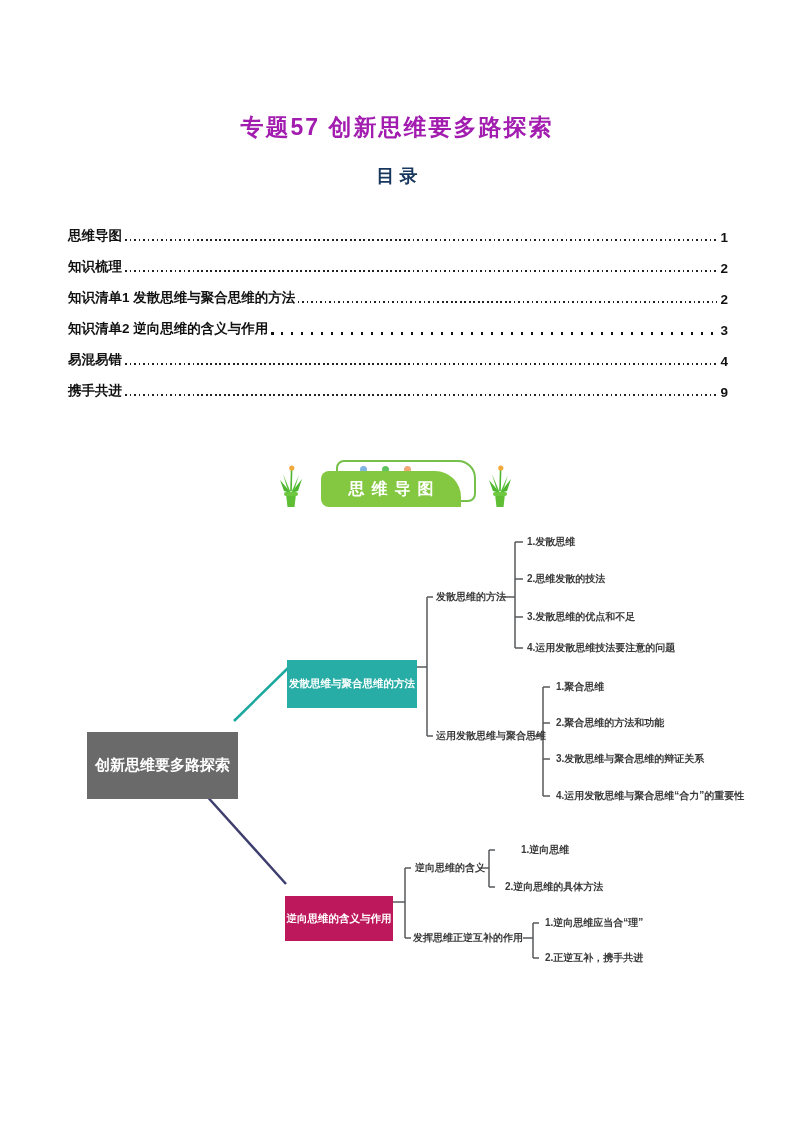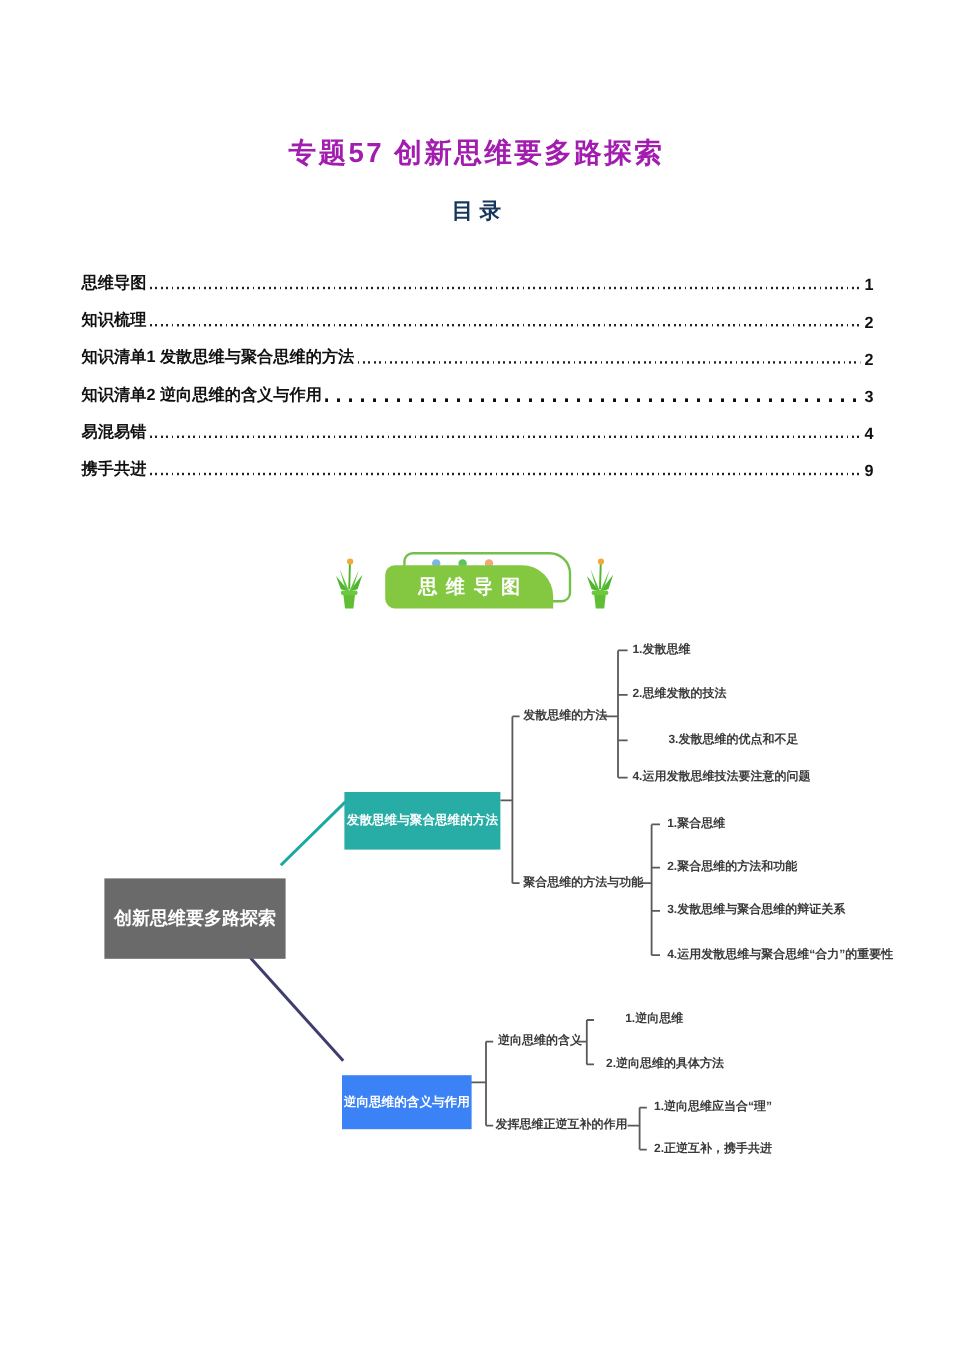--- a/index.html
+++ b/index.html
@@ -44,21 +44,21 @@
   }
   
   .mindmap{position:absolute;left:0;top:525px;width:794px;height:465px;}
   .connectors{position:absolute;left:0;top:0;width:794px;height:465px;}
   .mm-node{
     position:absolute;display:flex;align-items:center;justify-content:center;
     color:#fff;font-weight:bold;text-align:left;box-sizing:border-box;margin-top:16px;
   }
   .node-root{left:87px;top:191px;width:151px;height:67px;background:#6A6A6A;font-size:15px;}
   .node-b1{left:287px;top:119px;width:130px;height:48px;background:#27ADA5;font-size:10.5px;}
-  .node-b2{left:285px;top:355px;width:108px;height:45px;background:#3b82f6;font-size:10.5px;}
+  .node-b2{left:285px;top:355px;width:108px;height:45px;background:#be185d;font-size:10.5px;}
   .mm-label,.mm-item{
     position:absolute;font-size:10px;font-weight:bold;color:#3A3A3A;
     white-space:nowrap;line-height:14px;
   }
 </style>
 </head>
 <body>
 
 <div class="page" data-name="document-page">
 
@@ -140,27 +140,27 @@
       <path d="M390,377 h15 M405,343 v70 M405,343 h6 M405,413 h6" stroke="#58595B" stroke-width="1.5" fill="none"></path>
       <path d="M479,343 h10 M489,325 v37 M489,325 h6 M489,362 h6" stroke="#58595B" stroke-width="1.5" fill="none"></path>
       <path d="M523,413 h10 M533,398 v35 M533,398 h6 M533,433 h6" stroke="#58595B" stroke-width="1.5" fill="none"></path>
     </svg>
 
     <div class="mm-node node-root" data-name="mindmap-root-node">创新思维要多路探索</div>
     <div class="mm-node node-b1" data-name="mindmap-branch1-node">发散思维与聚合思维的方法</div>
     <div class="mm-node node-b2" data-name="mindmap-branch2-node">逆向思维的含义与作用</div>
 
     <div class="mm-label" style="left:436px;top:65px;" data-name="mindmap-sub-label">发散思维的方法</div>
-    <div class="mm-label" style="left:436px;top:204px;" data-name="mindmap-sub-label">聚合思维的方法与功能</div>
+    <div class="mm-label" style="left:436px;top:204px;" data-name="mindmap-sub-label">运用发散思维与聚合思维</div>
     <div class="mm-label" style="left:415px;top:336px;" data-name="mindmap-sub-label">逆向思维的含义</div>
     <div class="mm-label" style="left:413px;top:406px;" data-name="mindmap-sub-label">发挥思维正逆互补的作用</div>
 
     <div class="mm-item" style="left:527px;top:10px;" data-name="mindmap-leaf-item">1.发散思维</div>
     <div class="mm-item" style="left:527px;top:47px;" data-name="mindmap-leaf-item">2.思维发散的技法</div>
-    <div class="mm-item" style="left:557px;top:85px;" data-name="mindmap-leaf-item">3.发散思维的优点和不足</div>
+    <div class="mm-item" style="left:527px;top:85px;" data-name="mindmap-leaf-item">3.发散思维的优点和不足</div>
     <div class="mm-item" style="left:527px;top:116px;" data-name="mindmap-leaf-item">4.运用发散思维技法要注意的问题</div>
 
     <div class="mm-item" style="left:556px;top:155px;" data-name="mindmap-leaf-item">1.聚合思维</div>
     <div class="mm-item" style="left:556px;top:191px;" data-name="mindmap-leaf-item">2.聚合思维的方法和功能</div>
     <div class="mm-item" style="left:556px;top:227px;" data-name="mindmap-leaf-item">3.发散思维与聚合思维的辩证关系</div>
     <div class="mm-item" style="left:556px;top:264px;" data-name="mindmap-leaf-item">4.运用发散思维与聚合思维“合力”的重要性</div>
 
     <div class="mm-item" style="left:505px;top:318px;margin-left:16px;" data-name="mindmap-leaf-item">1.逆向思维</div>
     <div class="mm-item" style="left:505px;top:355px;" data-name="mindmap-leaf-item">2.逆向思维的具体方法</div>
 

